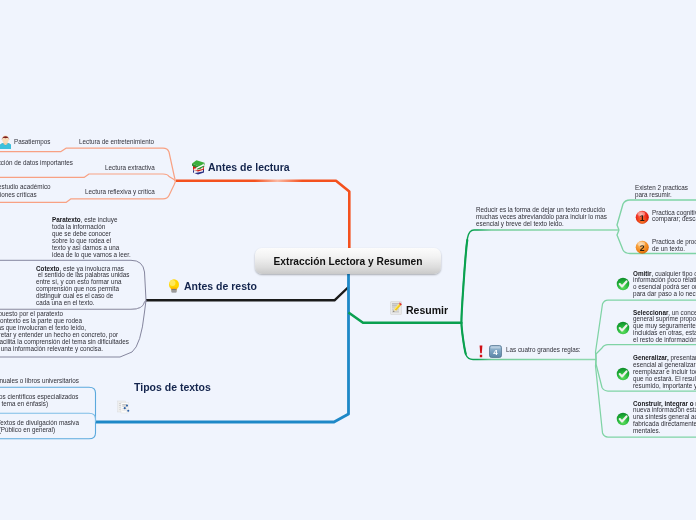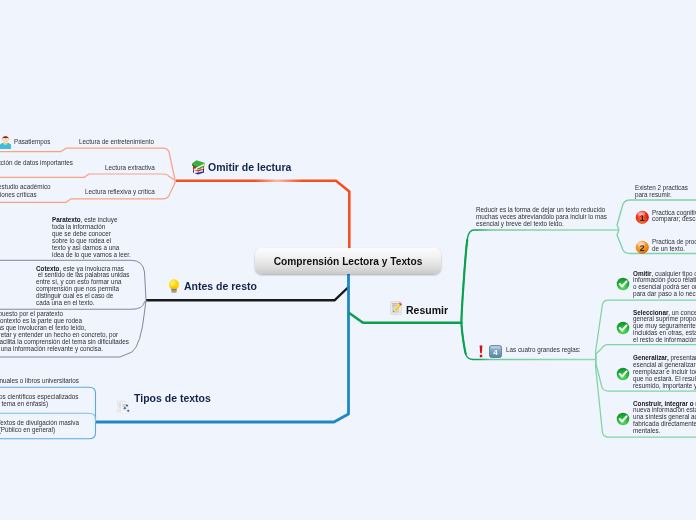--- a/index.html
+++ b/index.html
@@ -79,21 +79,21 @@
       <path d="M619,230 L617,225 L623,204 Q625,200 630,200 L700,200" fill="none" stroke="#7fd3a5" stroke-width="1.35" stroke-linejoin="round"></path>
       <path d="M619,230 L617,235 L623,250 Q625,253.5 630,253.5 L700,253.5" fill="none" stroke="#7fd3a5" stroke-width="1.35" stroke-linejoin="round"></path>
       <path d="M596,359 L595.5,352 L602.5,304 Q604,300 608,300 L700,300" fill="none" stroke="#7fd3a5" stroke-width="1.25" stroke-linejoin="round"></path>
       <path d="M596,359 L596,354 L602,348 Q604,344.6 608,344.6 L700,344.6" fill="none" stroke="#7fd3a5" stroke-width="1.25" stroke-linejoin="round"></path>
       <path d="M596,359 L596,364 L602,387.5 Q604,391 608,391 L700,391" fill="none" stroke="#7fd3a5" stroke-width="1.25" stroke-linejoin="round"></path>
       <path d="M596,359 L595.5,366 L602.5,433 Q604,437 608,437 L700,437" fill="none" stroke="#7fd3a5" stroke-width="1.25" stroke-linejoin="round"></path>
     </g>
   </svg>
 
   <div class="central">
-    <span>Comprensión Lectora y Textos</span>
+    <span>Extracción Lectora y Resumen</span>
   </div>
 
   <svg class="icon" style="left:191px;top:159px;width:14px;height:16px;" viewBox="0 0 28 32">
     <g>
 
       <path d="M4 15 L4 27 L14 31 L26 27 L26 15 L14 19 Z" fill="#2b2f83"></path>
       <path d="M6 24 L6 28.5 L24 25 L24 20.5 Z" fill="#e9e9f3"></path>
 
       <path d="M4 12 L4 21.5 L14 25 L26 21 L26 12 L14 16 Z" fill="#d6160d"></path>
       <path d="M5.5 19.5 L5.5 24 L24.5 20 L24.5 15.5 Z" fill="#f6dbd6"></path>
@@ -228,21 +228,21 @@
         <stop offset="0" stop-color="#a6c3d9"></stop>
           <stop offset="0.5" stop-color="#7ba2c0"></stop>
         <stop offset="1" stop-color="#5b85a6"></stop>
       </linearGradient>
     </defs>
     <rect x="1" y="1" width="24" height="24" rx="4" fill="url(#g4)" stroke="#4a6d89" stroke-width="1.4"></rect>
     <rect x="3.5" y="3" width="19" height="4" rx="2" fill="#ffffff" opacity="0.30"></rect>
     <text x="13" y="20" text-anchor="middle" font-family="Liberation Sans, sans-serif" font-size="16" font-weight="bold" fill="#ffffff">4</text>
   </svg>
 
-  <div class="mainlbl" style="left:208px;top:160.5px;">Omitir de lectura</div>
+  <div class="mainlbl" style="left:208px;top:160.5px;">Antes de lectura</div>
 
   <div class="sublbl" style="left:79px;top:137.5px;">Lectura de entretenimiento</div>
   <div class="sublbl" style="left:105px;top:164px;">Lectura extractiva</div>
   <div class="sublbl" style="left:85px;top:188px;">Lectura reflexiva y crítica</div>
 
   <div class="sublbl" style="left:14px;top:137.5px;">Pasatiempos</div>
   <div class="sublbl" style="left:-17px;top:159px;">Extracción de datos importantes</div>
   <div class="sublbl" style="left:-17px;top:182.5px;width:120px;white-space:normal;"><span>Para estudio académico</span><br><span>y opiniones críticas</span></div>
 
   <div class="mainlbl" style="left:184px;top:279.5px;">Antes de resto</div>
@@ -265,21 +265,21 @@
     </div>
   <div class="para" id="note2" style="left:0px;top:311px;width:0px;">
       <div style="position: absolute; white-space: nowrap; right: -63px; top: 0px;">El contexto está compuesto por el paratexto</div>
       <div style="position: absolute; white-space: nowrap; right: -82px; top: 6.9px;">y el cotexto, el contexto es la parte que rodea</div>
       <div style="position: absolute; white-space: nowrap; right: -86px; top: 13.8px;">a todas las palabras que involucran el texto leído,</div>
       <div style="position: absolute; white-space: nowrap; right: -118px; top: 20.7px;">nos permite interpretar y entender un hecho en concreto, por</div>
       <div style="position: absolute; white-space: nowrap; right: -129px; top: 27.6px;">lo cual esto facilita la comprensión del tema sin dificultades</div>
       <div style="position: absolute; white-space: nowrap; right: -103px; top: 34.5px;">y logramos tener una información relevante y concisa.</div>
     </div>
 
-  <div class="mainlbl" style="left:134px;top:392px;text-align:right;">Tipos de textos</div>
+  <div class="mainlbl" style="left:134px;top:381px;text-align:right;">Tipos de textos</div>
 
   <div class="para" id="texto0" style="left:0;top:377.5px;width:0;">
       <div style="position: absolute; white-space: nowrap; right: -79px; top: 0px;">Textos de manuales o libros universitarios</div>
     </div>
   <div class="para" id="texto1" style="left:0;top:394px;width:0;">
       <div style="position: absolute; white-space: nowrap; right: -78.5px; top: 0px;">Textos científicos especializados</div>
       <div style="position: absolute; white-space: nowrap; right: -48px; top: 6.9px;">(Un solo tema en énfasis)</div>
     </div>
   <div class="para" id="texto2" style="left:0;top:420px;width:0;">
       <div style="position: absolute; white-space: nowrap; right: -79px; top: 0px;">Textos de divulgación masiva</div>

